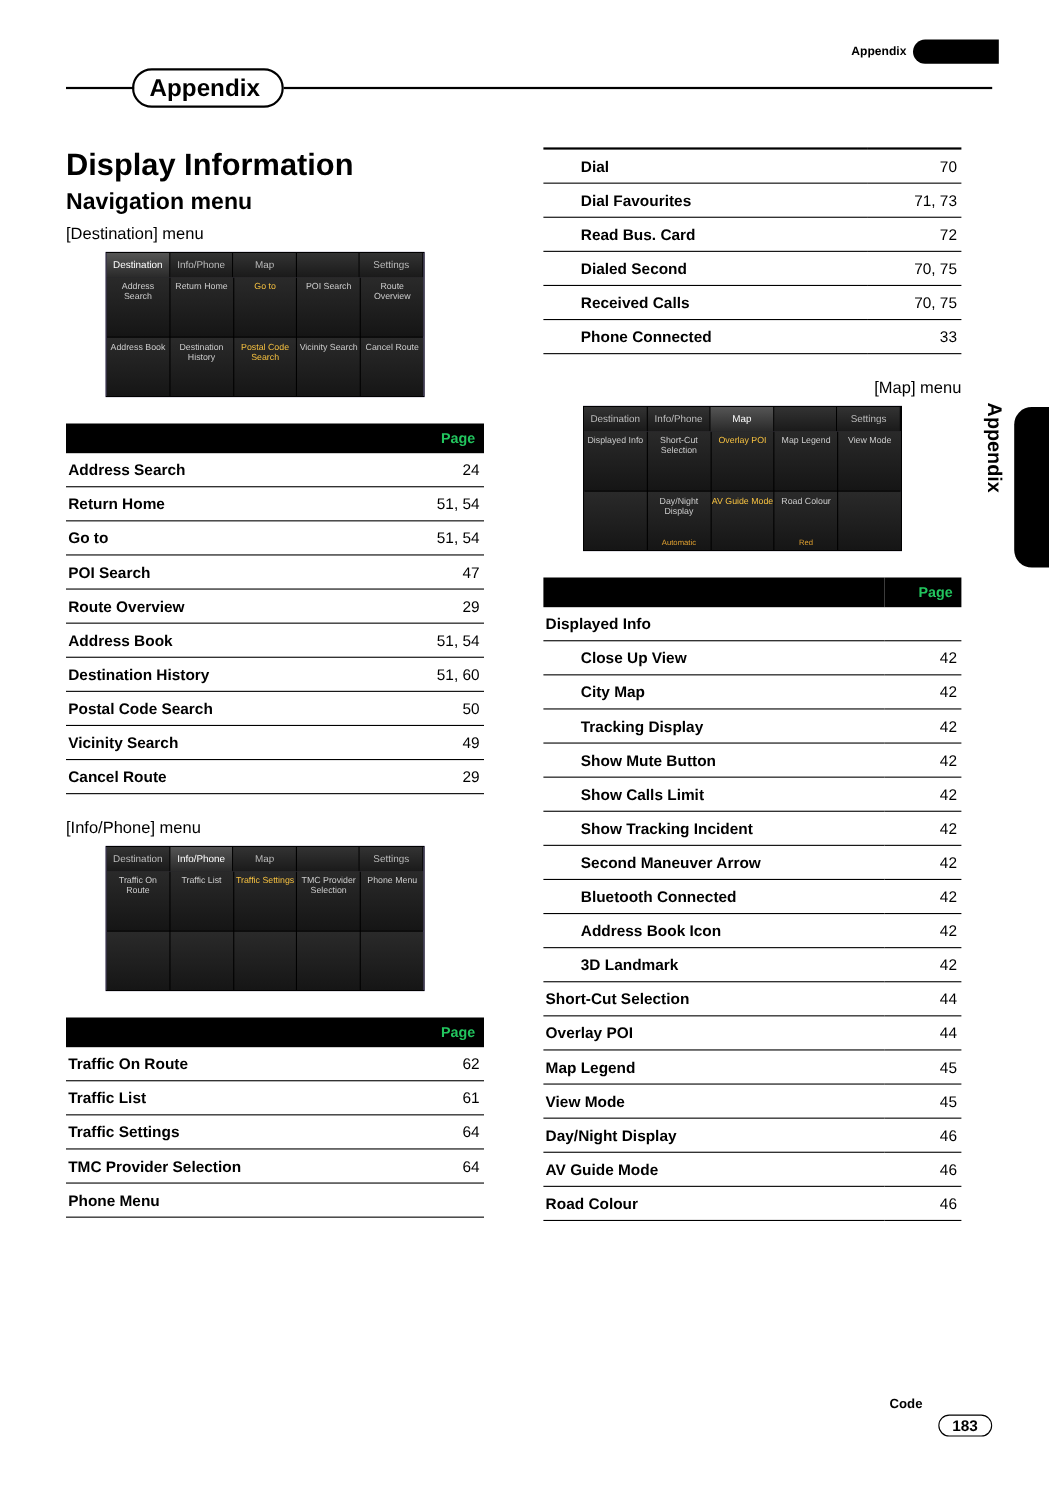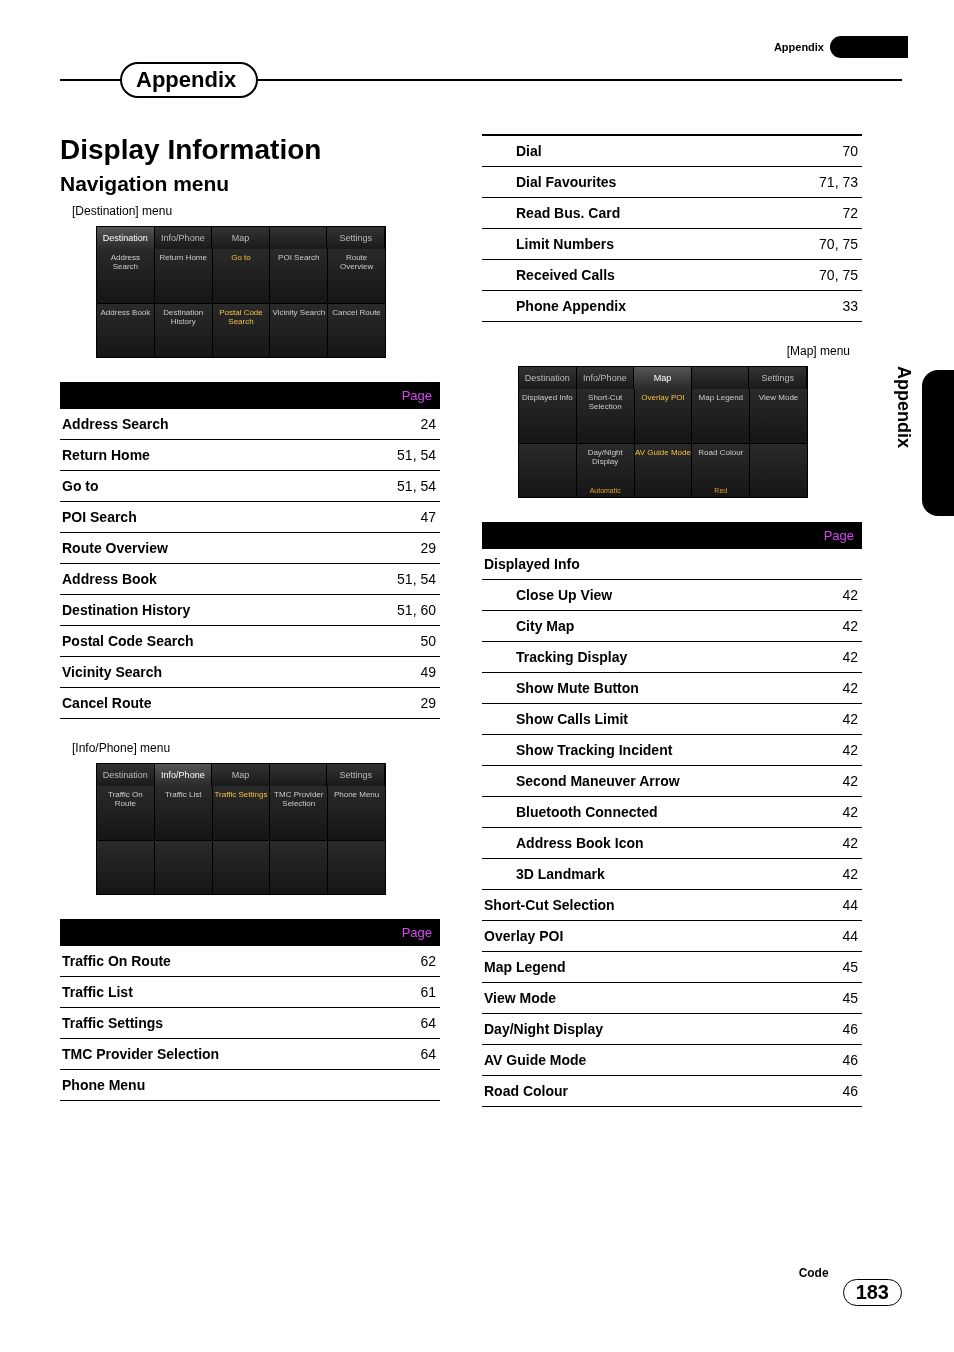--- a/index.html
+++ b/index.html
@@ -56,38 +56,38 @@
     margin-left: -2px;
   }
   .section-tab .tail {
     flex: 1;
     height: 2px;
     background: #000;
   }
   
   .columns {
     display: flex;
-    gap: 42px;
+    gap: 54px;
     margin-top: 36px;
   }
   .col { width: 380px; }
   .h1 {
     font-size: 28px;
     font-weight: 800;
     margin-bottom: 6px;
   }
   .h2 {
     font-size: 21px;
     font-weight: 800;
     margin: 4px 0 8px;
   }
   .h3 {
-    font-size: 12px;
+    font-size: 15px;
     font-weight: bold;
-    margin: 6px 12px 8px;
+    margin: 6px 0 8px;
   }
   
   .device {
     width: 290px;
     height: 132px;
     margin: 6px 0 24px 36px;
     background: #c4b5fd;
     border: 1px solid #000;
     position: relative;
     overflow: hidden;
@@ -134,23 +134,23 @@
   .device.short { height: 132px; }
   .device.short .dgrid { grid-auto-rows: 110px; grid-template-rows: 54px 54px; }
   
   table.ptable {
     width: 100%;
     border-collapse: collapse;
     margin-bottom: 22px;
   }
   table.ptable thead th {
     background: #000;
-    color: #d946ef;
+    color: #22c55e;
     font-size: 13px;
-    font-weight: normal;
+    font-weight: bold;
     text-align: right;
     padding: 6px 8px;
   }
   table.ptable thead th:first-child { text-align:left; width:auto; }
   table.ptable thead th:last-child { width: 70px; }
   table.ptable tbody td {
     border-bottom: 1px solid #000;
     padding: 7px 4px 7px 2px;
     font-size: 14px;
   }
@@ -182,21 +182,21 @@
     right: 52px;
     display: flex;
     align-items: center;
     gap: 14px;
   }
   .footer .lang { font-size: 12px; font-weight: bold; }
   .footer .pageno {
     border: 1.5px solid #000;
     border-radius: 14px;
     padding: 1px 12px;
-    font-size: 20px;
+    font-size: 14px;
     font-weight: bold;
     margin-top: 40px;
   }
 </style>
 </head>
 <body>
 
 <div class="page">
 
   <div class="top-right">
@@ -372,29 +372,29 @@
             </tr>
             <tr class="sub">
               <td>Dial Favourites</td>
               <td>71, 73</td>
             </tr>
             <tr class="sub">
               <td>Read Bus. Card</td>
               <td>72</td>
             </tr>
             <tr class="sub">
-              <td>Limit Numbers</td>
+              <td>Dialed Second</td>
               <td>70, 75</td>
             </tr>
             <tr class="sub">
               <td>Received Calls</td>
               <td>70, 75</td>
             </tr>
             <tr class="sub">
-              <td>Phone Appendix</td>
+              <td>Phone Connected</td>
               <td>33</td>
             </tr>
           </tbody>
       </table>
 
       <div class="h3" style="font-weight: normal; text-align: right;">
         [Map] menu
       </div>
       <div class="device">
         <div class="dtabs" id="map-tabs">

